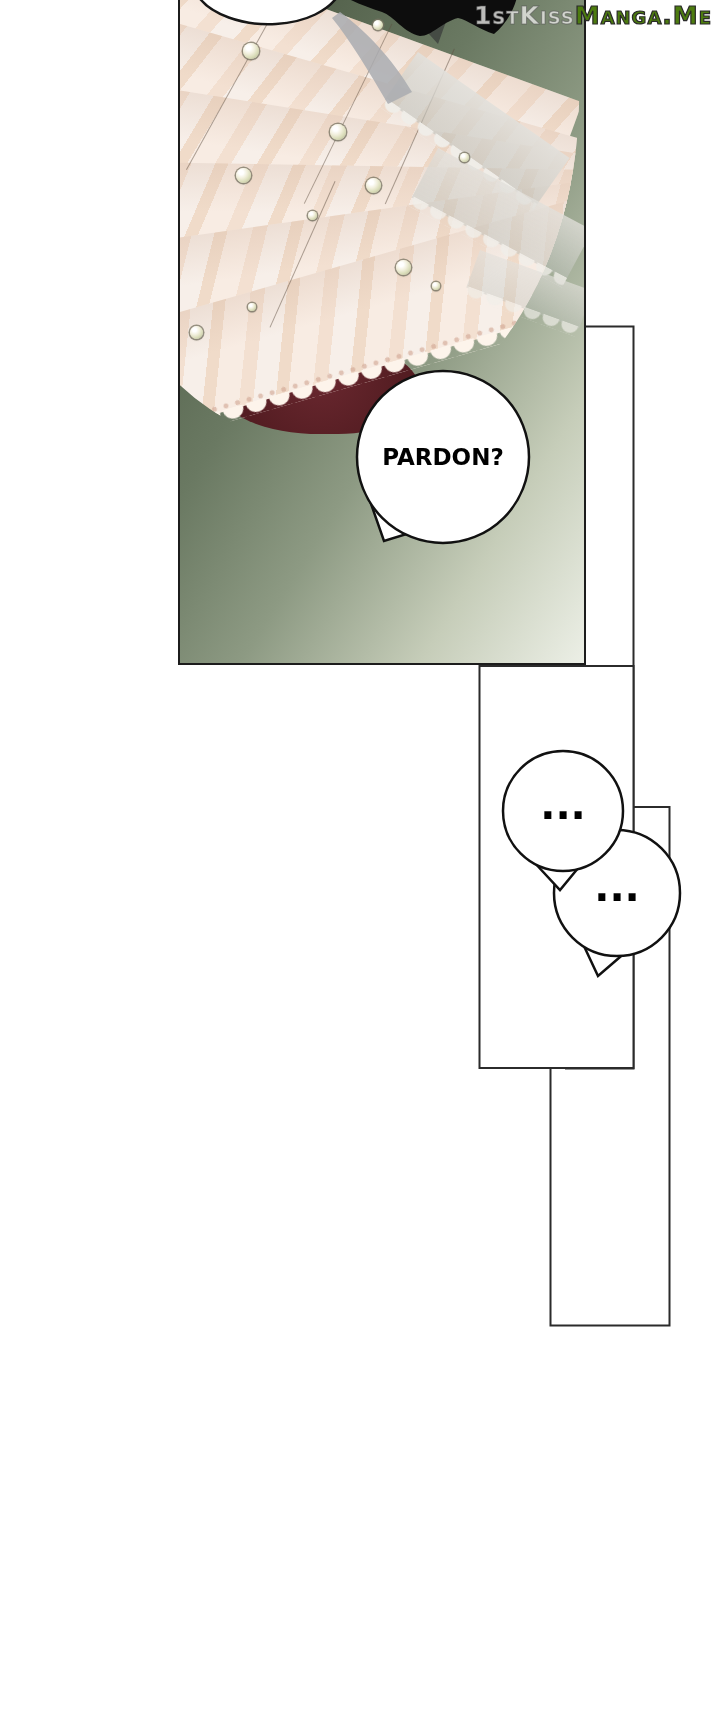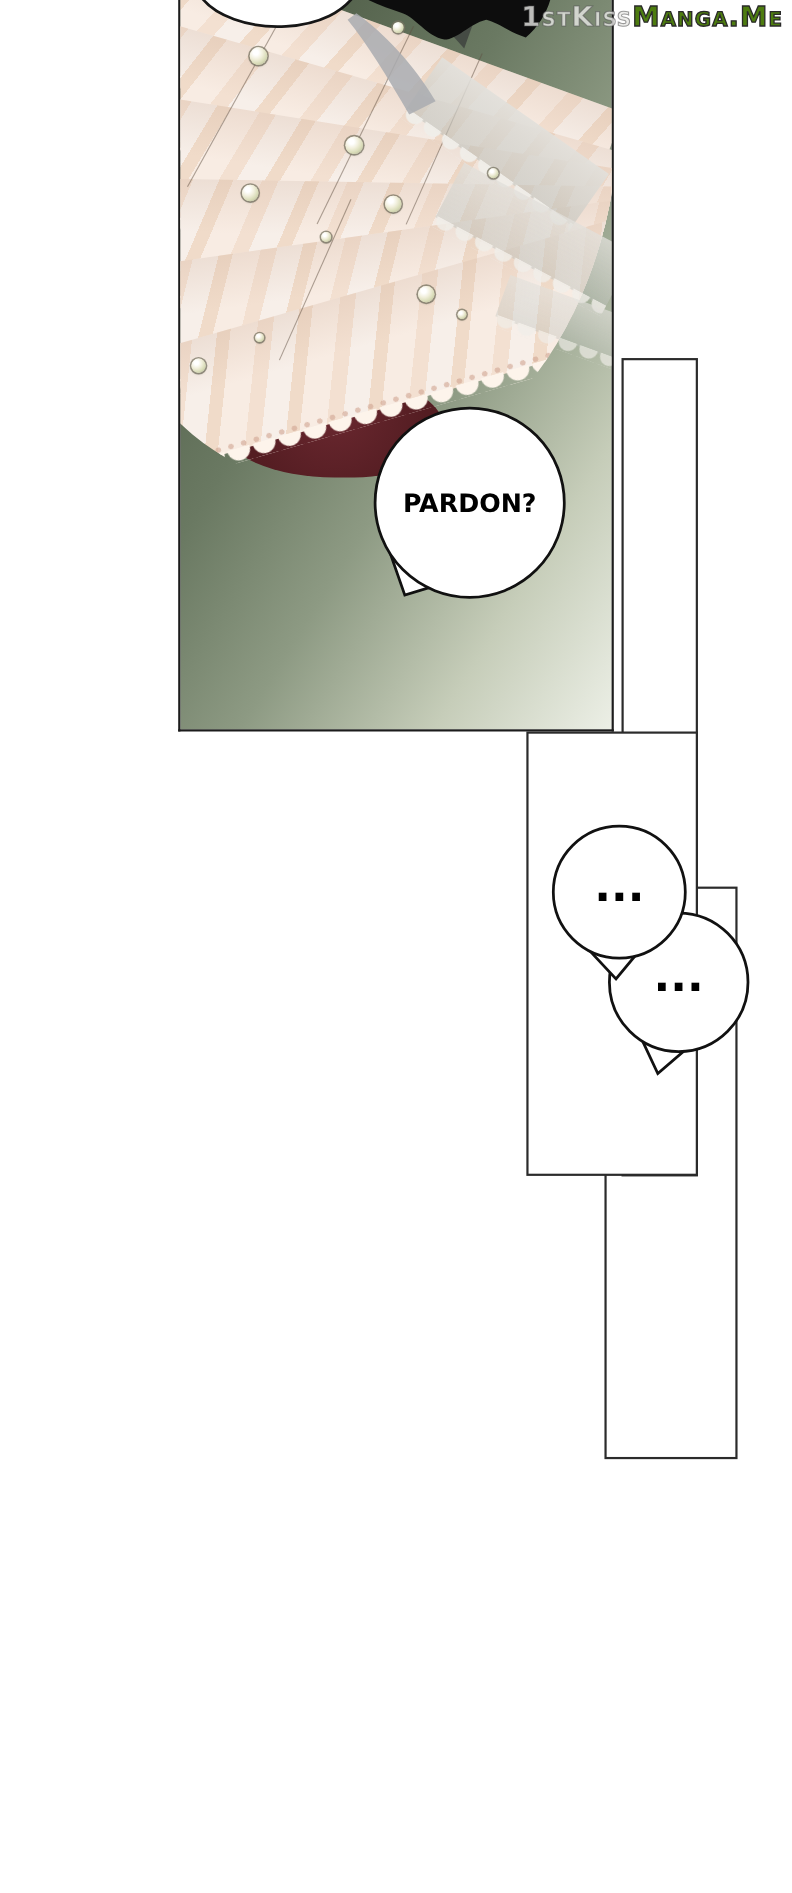--- a/index.html
+++ b/index.html
@@ -7,24 +7,24 @@
     position:relative; width:720px; height:1721px;
     background:#ffffff; overflow:hidden;
     font-family:"DejaVu Sans", sans-serif;
   }
 
   
   .frames { position:absolute; left:0; top:0; z-index:1; }
 
   
   .panel {
-    position:absolute; left:162px; top:0; width:392px; height:663px;
+    position:absolute; left:178px; top:0; width:392px; height:663px;
     border:2px solid #1c1c1c; border-top:none;
     background:linear-gradient(122deg,#404e3b 0%,#55634d 18%,#6a7962 38%,#8d9a83 58%,#c6cdb9 80%,#ecefe6 100%);
-    overflow:hidden; z-index:2;
+    overflow:hidden; z-index:2;padding-left:12px;
   }
 
   .maroon {
     position:absolute; left:40px; top:338px; width:200px; height:96px;
     border-radius:40% 60% 45% 55% / 50% 60% 50% 50%;
     background:radial-gradient(circle at 50% 35%, #6b2830 0%, #541d22 70%);
   }
 
   .dress {
     position:absolute; left:-90px; top:-70px; width:500px; height:510px;

